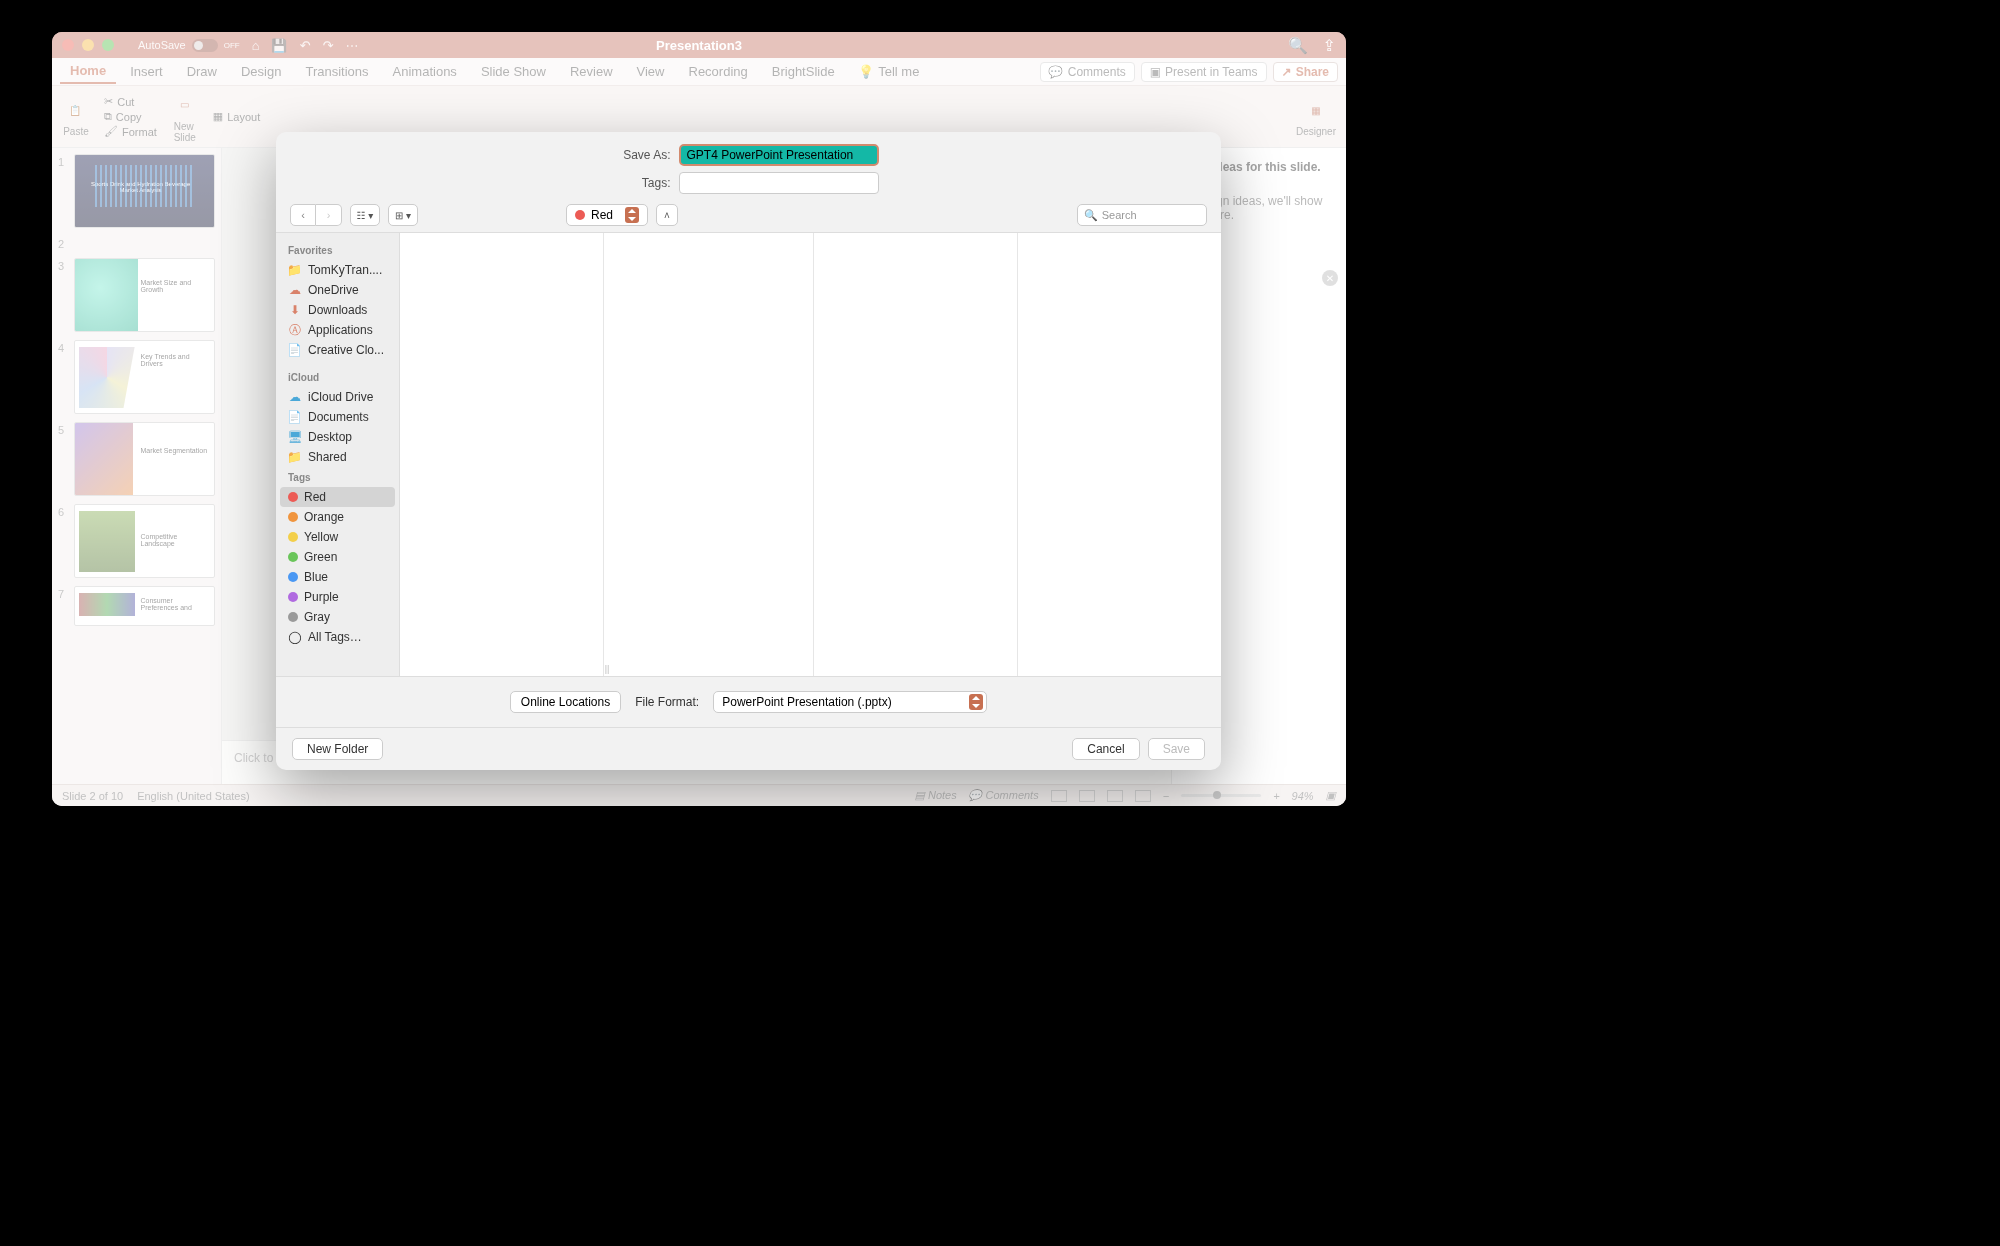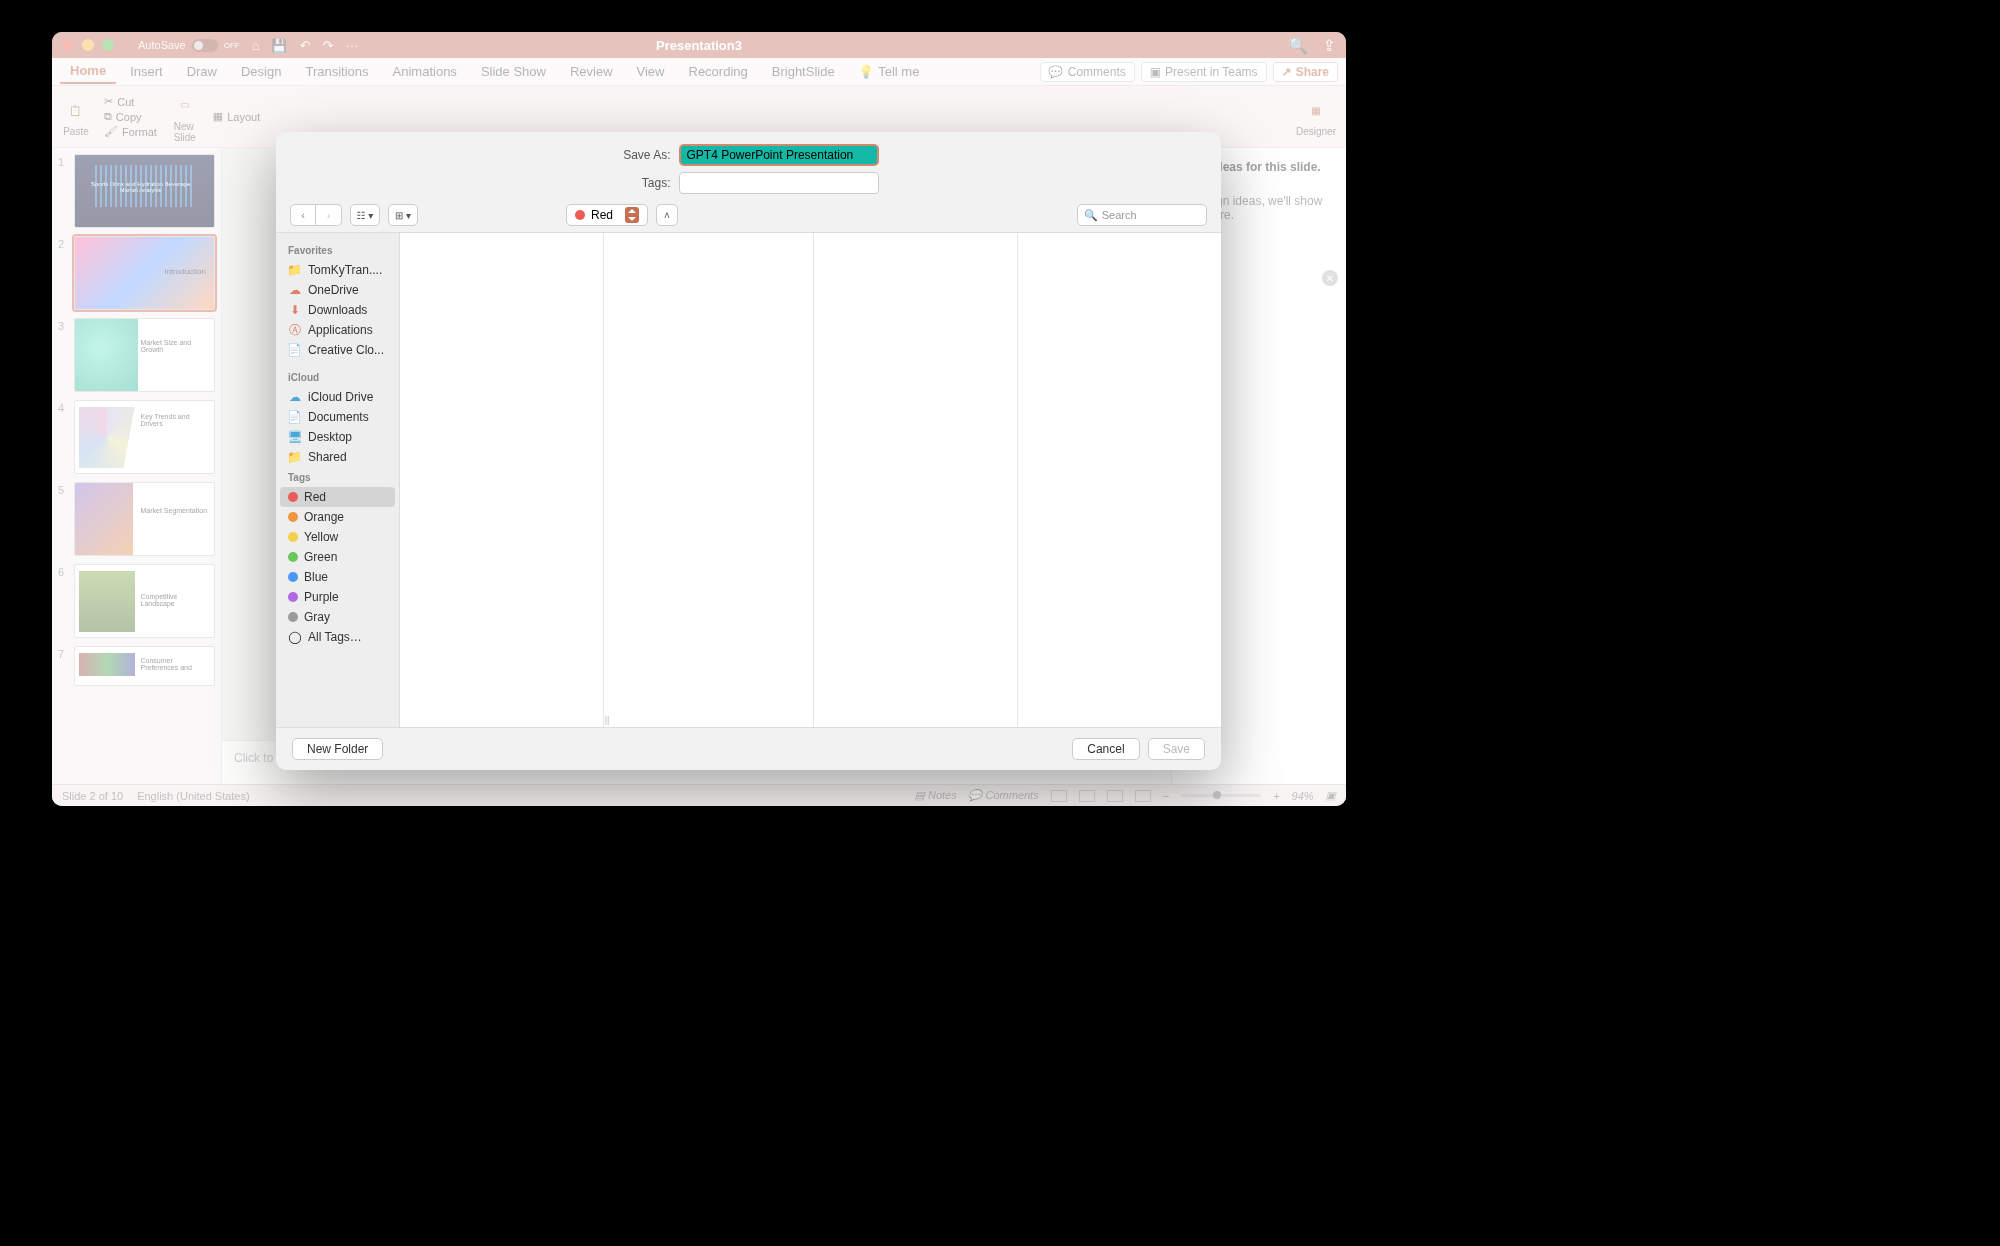--- a/index.html
+++ b/index.html
@@ -212,23 +212,20 @@
   <div class="main">
     <div class="thumbs">
       <div class="thumb-row">
           <div class="thumb-num">1</div>
         <div class="thumb th1">
             <div class="tt" style="top:26px;left:10px;color:#fff;font-size:6px;text-align:center;width:80%">Sports Drink and Hydration Beverage Market Analysis</div>
           </div>
         </div>
       <div class="thumb-row">
           <div class="thumb-num">2</div>
-        <div class="thumb th2 sel">
-            <div class="tt" style="top:30px;right:8px;font-size:8px">Introduction</div>
-          </div>
         </div>
       <div class="thumb-row">
           <div class="thumb-num">3</div>
         <div class="thumb th3">
             <div class="l"></div>
             <div class="tt" style="top:20px;right:4px;width:50%">Market Size and Growth</div>
           </div>
         </div>
       <div class="thumb-row">
           <div class="thumb-num">4</div>
@@ -402,20 +399,28 @@
       </div>
       <div class="columns">
         <div class="col"></div>
         <div class="col-handle">||</div>
         <div class="col"></div>
         <div class="col"></div>
         <div class="col" style="border-right:none"></div>
       </div>
     </div>
 
+    <div class="format-row">
+      <div class="online-btn">Online Locations</div>
+      <label>File Format:</label>
+      <div class="format-sel">
+        <span>PowerPoint Presentation (.pptx)</span>
+        <span class="stepper"></span>
+      </div>
+    </div>
 
     <div class="dlg-bottom">
       <div class="dlg-btn">New Folder</div>
       <div class="spacer"></div>
       <div class="dlg-btn">Cancel</div>
       <div class="dlg-btn dis">Save</div>
     </div>
 
   </div>
 

